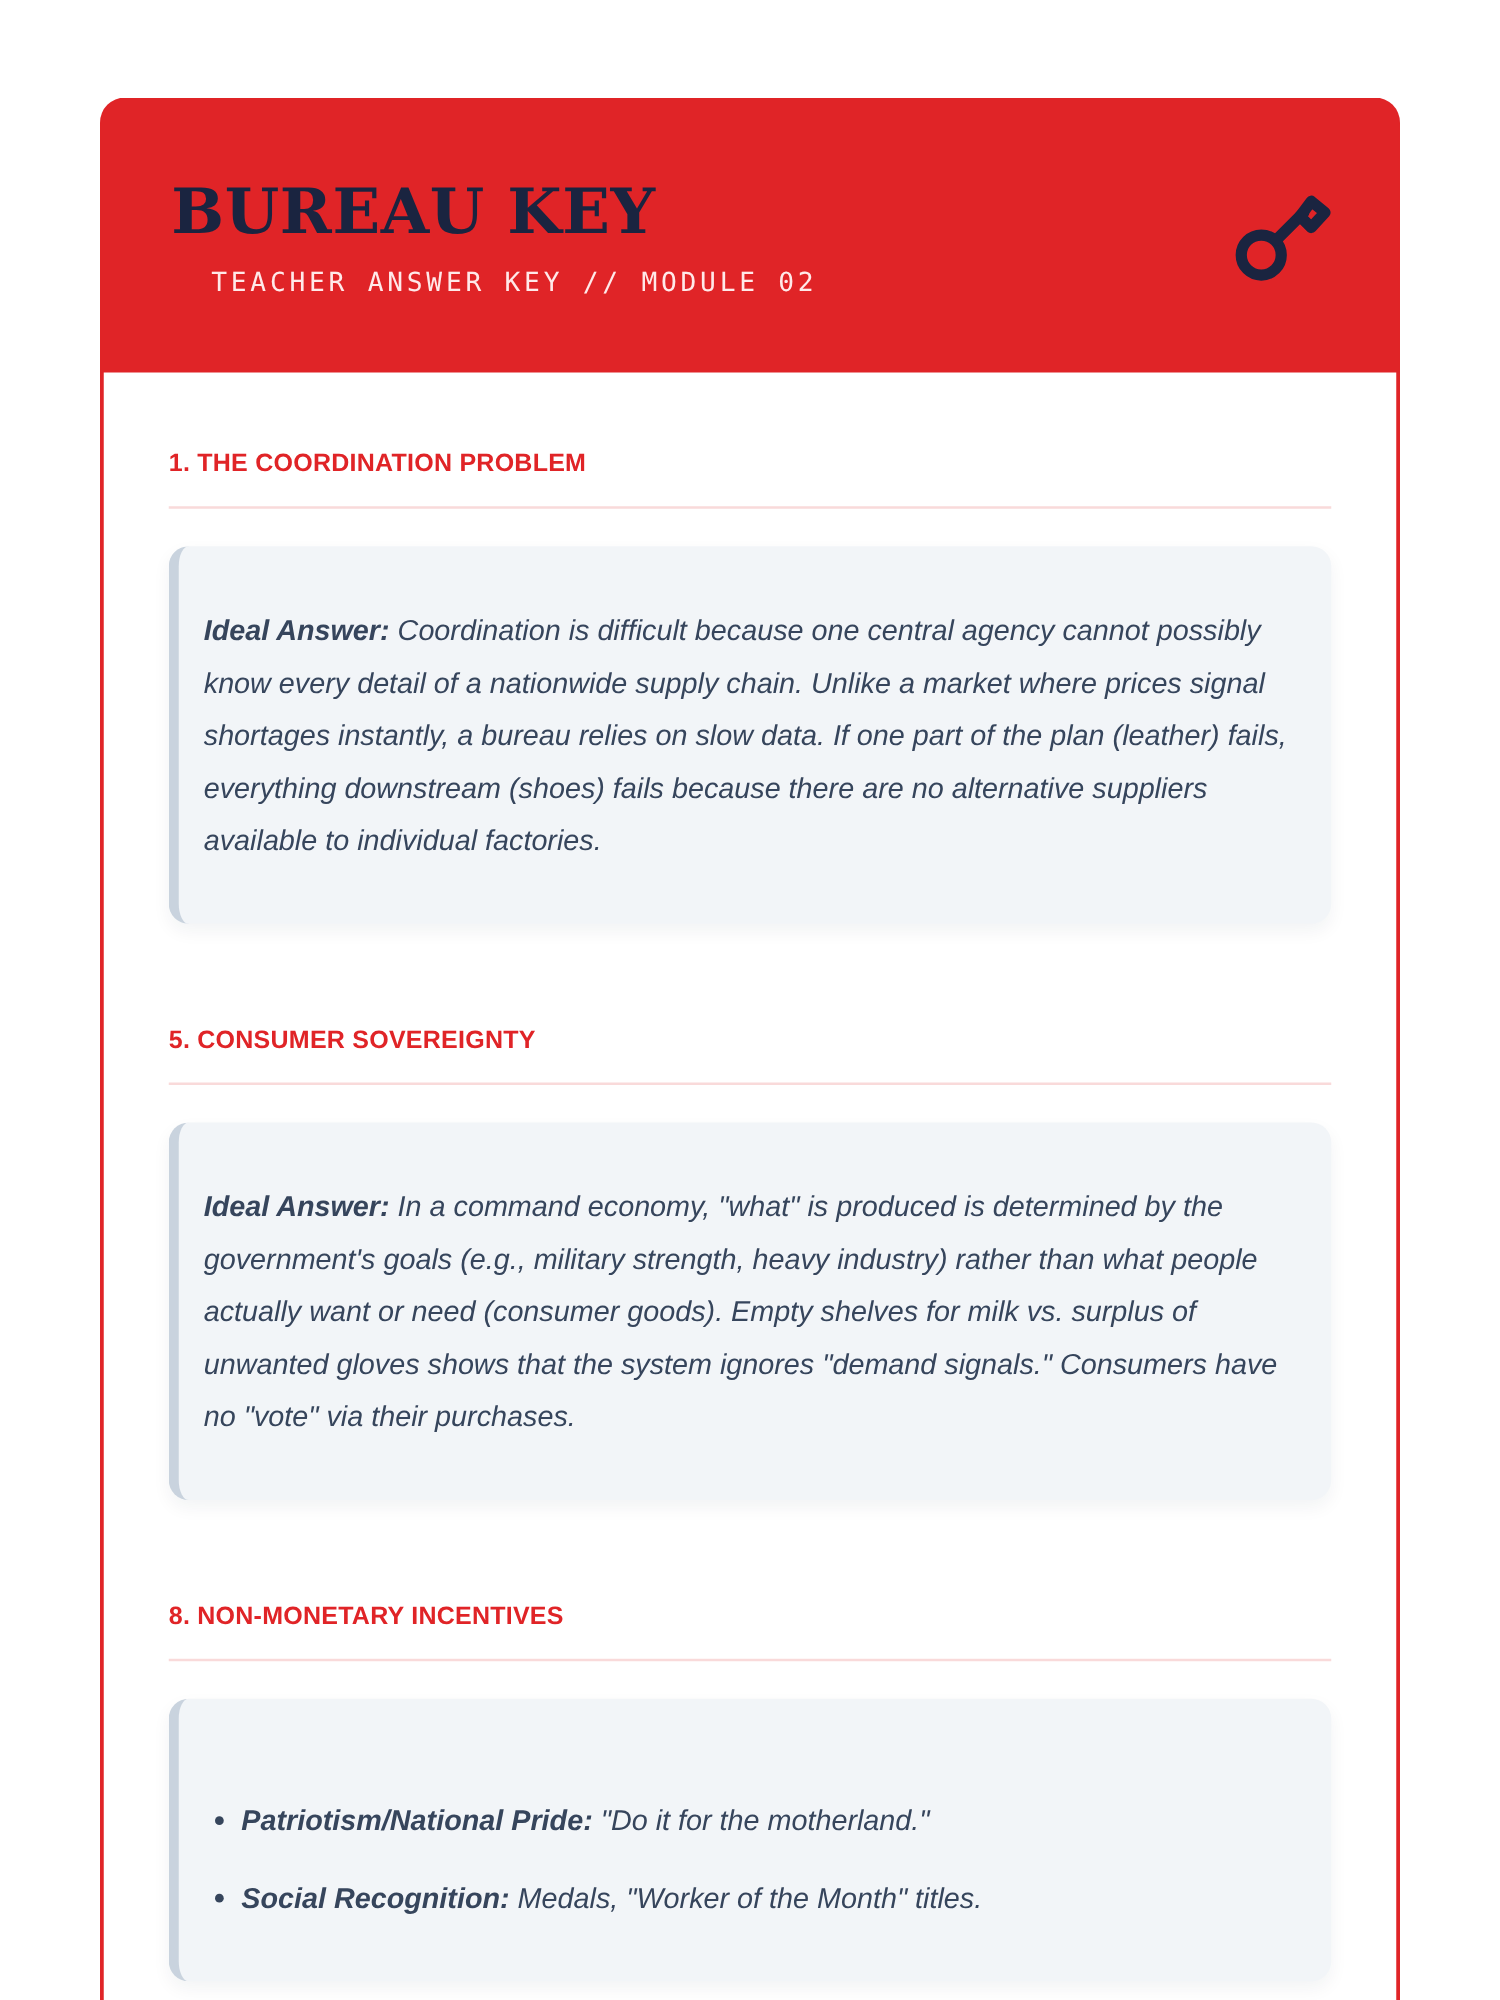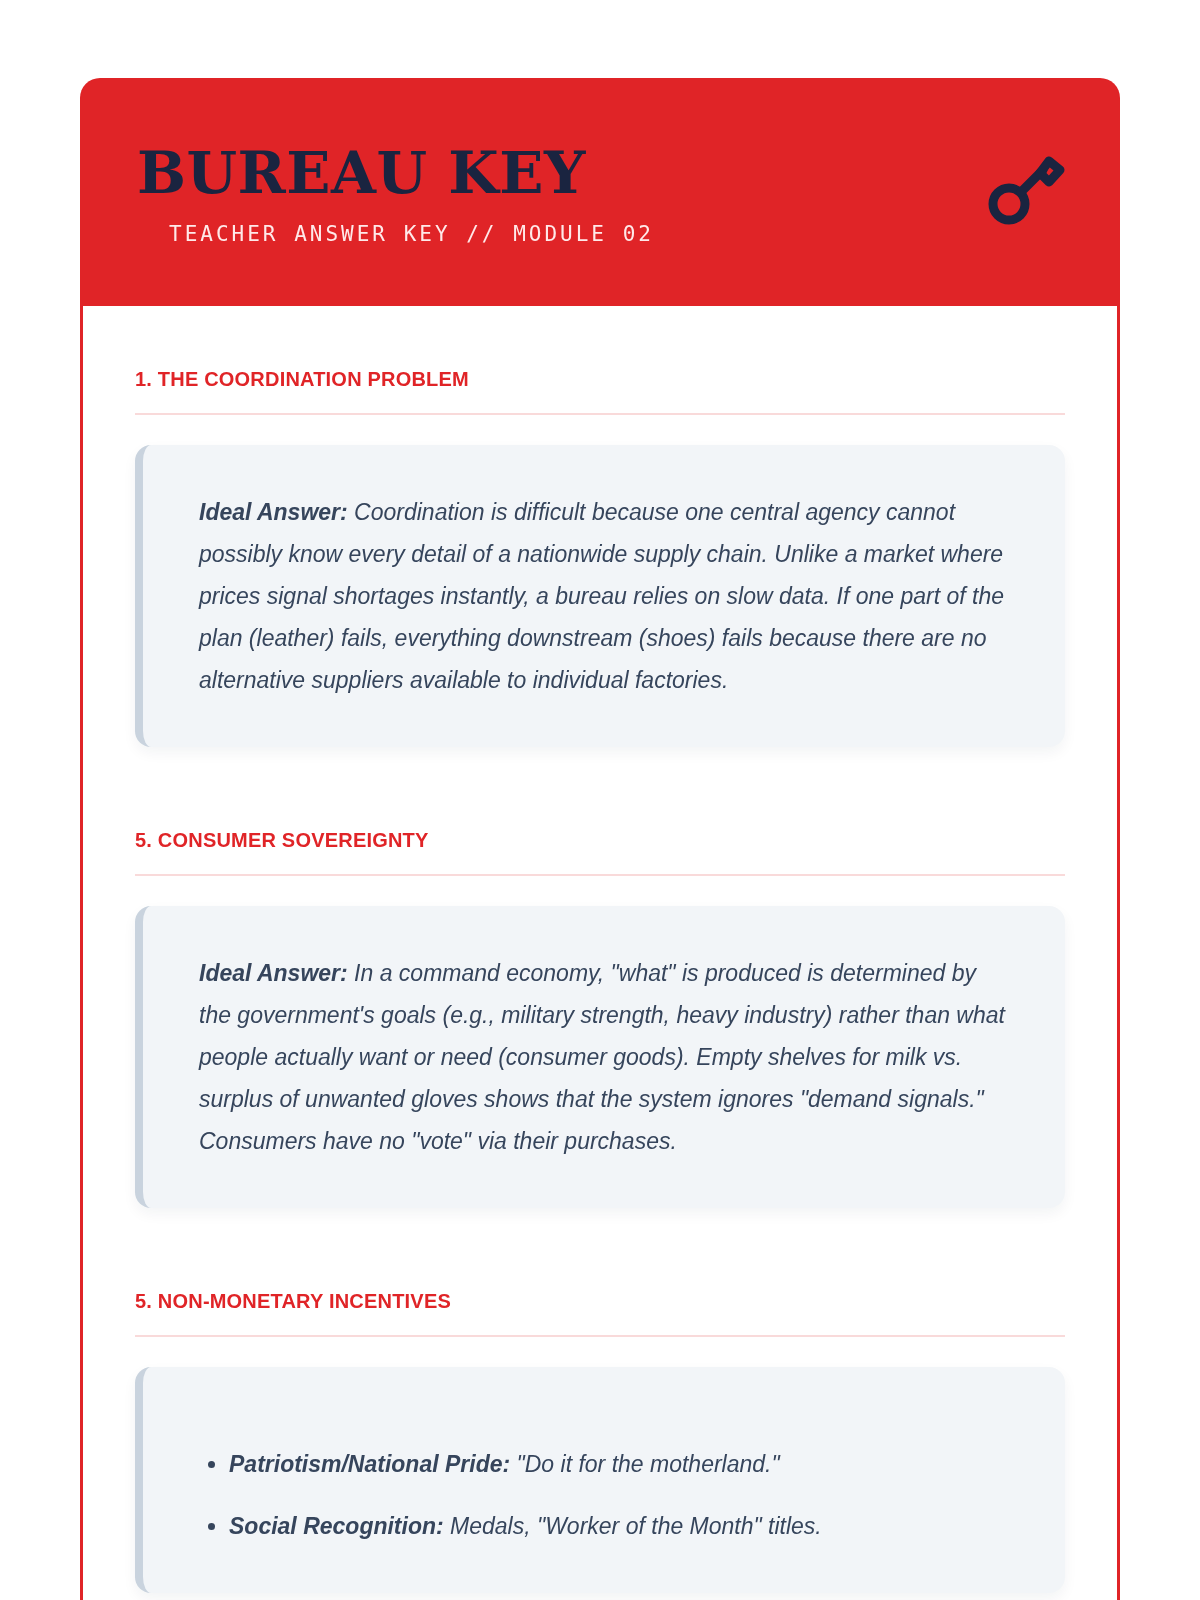--- a/index.html
+++ b/index.html
@@ -20,21 +20,21 @@
   .doc-header {
     position: relative;
     background: #e02427;
     margin: -2px -2px 0 -2px;
     border-radius: 19px 19px 0 0;
     padding: 64px 56px 60px 56px;
   }
   .doc-title {
     font-family: "DejaVu Serif", serif;
     font-weight: 800;
-    font-size: 58px;
+    font-size: 50px;
     line-height: 1.05;
     letter-spacing: 0.5px;
     color: #1a2440;
   }
   .doc-subtitle {
     margin-top: 18px;
     font-family: "DejaVu Sans Mono", monospace;
     font-size: 21px;
     letter-spacing: 3px;
     color: #ffe9e9;
@@ -61,21 +61,21 @@
     border: none;
     border-top: 2px solid #f9dada;
     margin: 22px 0 0 0;
   }
 
   .card {
     margin-top: 30px;
     background: #f2f5f8;
     border-left: 8px solid #c9d3de;
     border-radius: 16px;
-    padding: 46px 56px;
+    padding: 46px 20px;
     box-shadow: 0 6px 14px rgba(26, 36, 64, 0.05);
     font-style: italic;
     font-size: 23px;
     line-height: 42px;
     color: #36455c;
   }
   .card .lbl { font-weight: bold; }
   .card .lead { margin: 0; }
   .card .blist {
     list-style: disc;
@@ -113,21 +113,21 @@
   <section class="sec">
     <h2 class="sec-heading">5. CONSUMER SOVEREIGNTY</h2>
     <hr class="sec-rule">
     <div class="card">
       <p class="lead"><strong class="lbl">Ideal Answer:</strong><span class="txt"> In a command economy, "what" is produced is determined by the government's goals (e.g., military strength, heavy industry) rather than what people actually want or need (consumer goods). Empty shelves for milk vs. surplus of unwanted gloves shows that the system ignores "demand signals." Consumers have no "vote" via their purchases.</span></p>
 
     </div>
   </section>
 
   <section class="sec">
-    <h2 class="sec-heading">5. NON-MONETARY INCENTIVES</h2>
+    <h2 class="sec-heading">8. NON-MONETARY INCENTIVES</h2>
     <hr class="sec-rule">
     <div class="card has-bullets">
       <ul class="blist">
             <li><strong class="lbl">Patriotism/National Pride:</strong><span> "Do it for the motherland."</span></li>
             <li><strong class="lbl">Social Recognition:</strong><span> Medals, "Worker of the Month" titles.</span></li>
           </ul>
     </div>
   </section>
 </main>
 </div>

